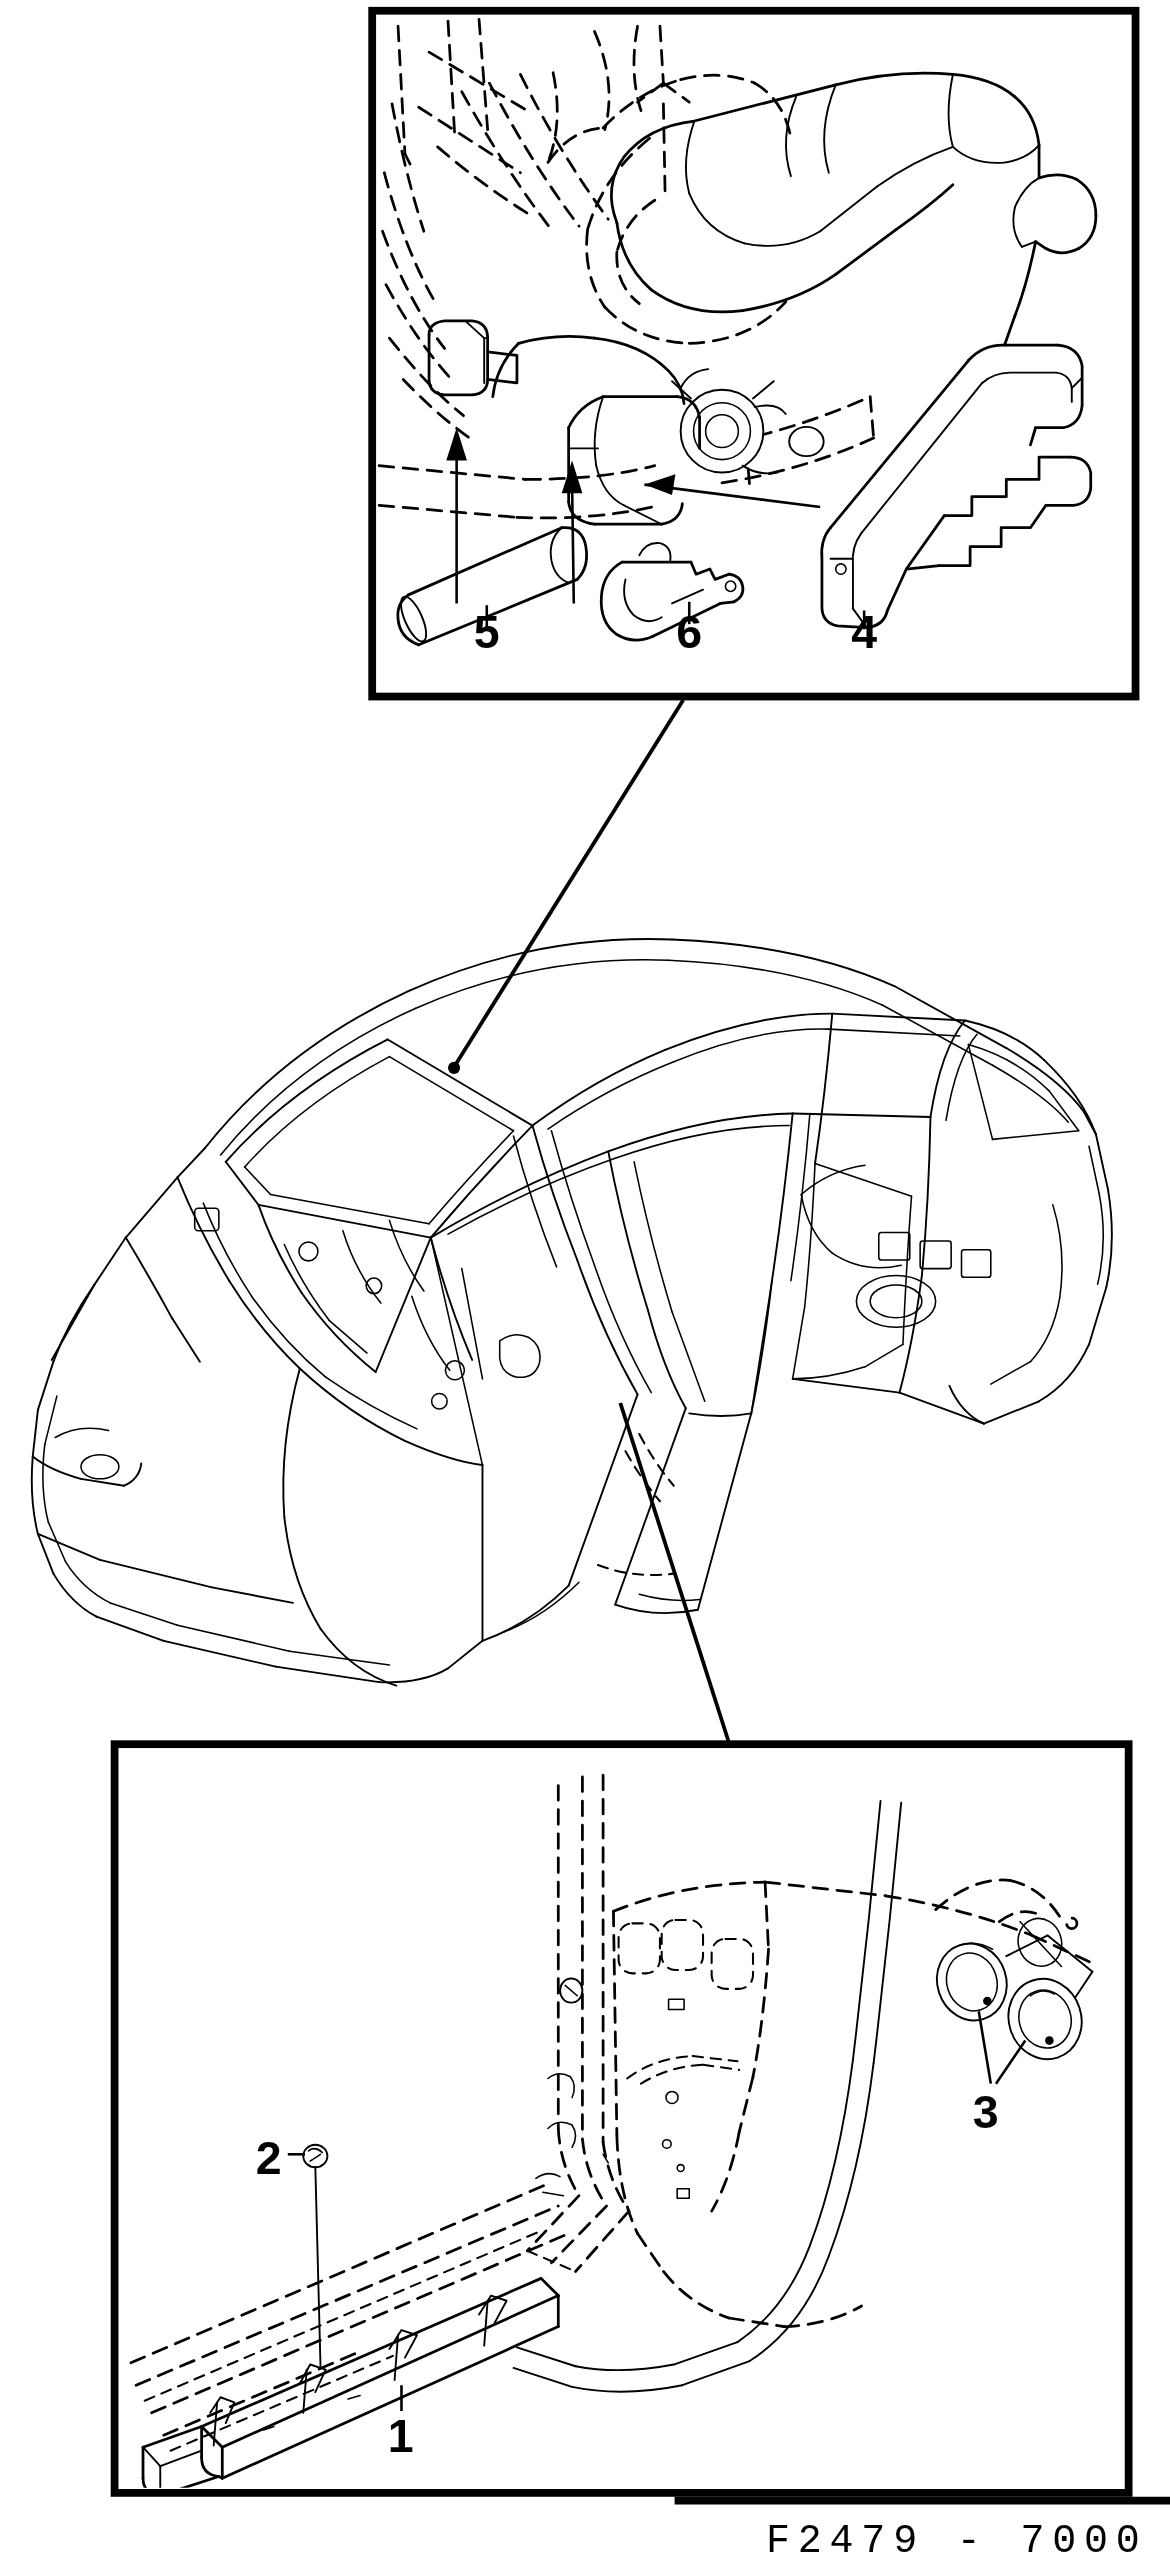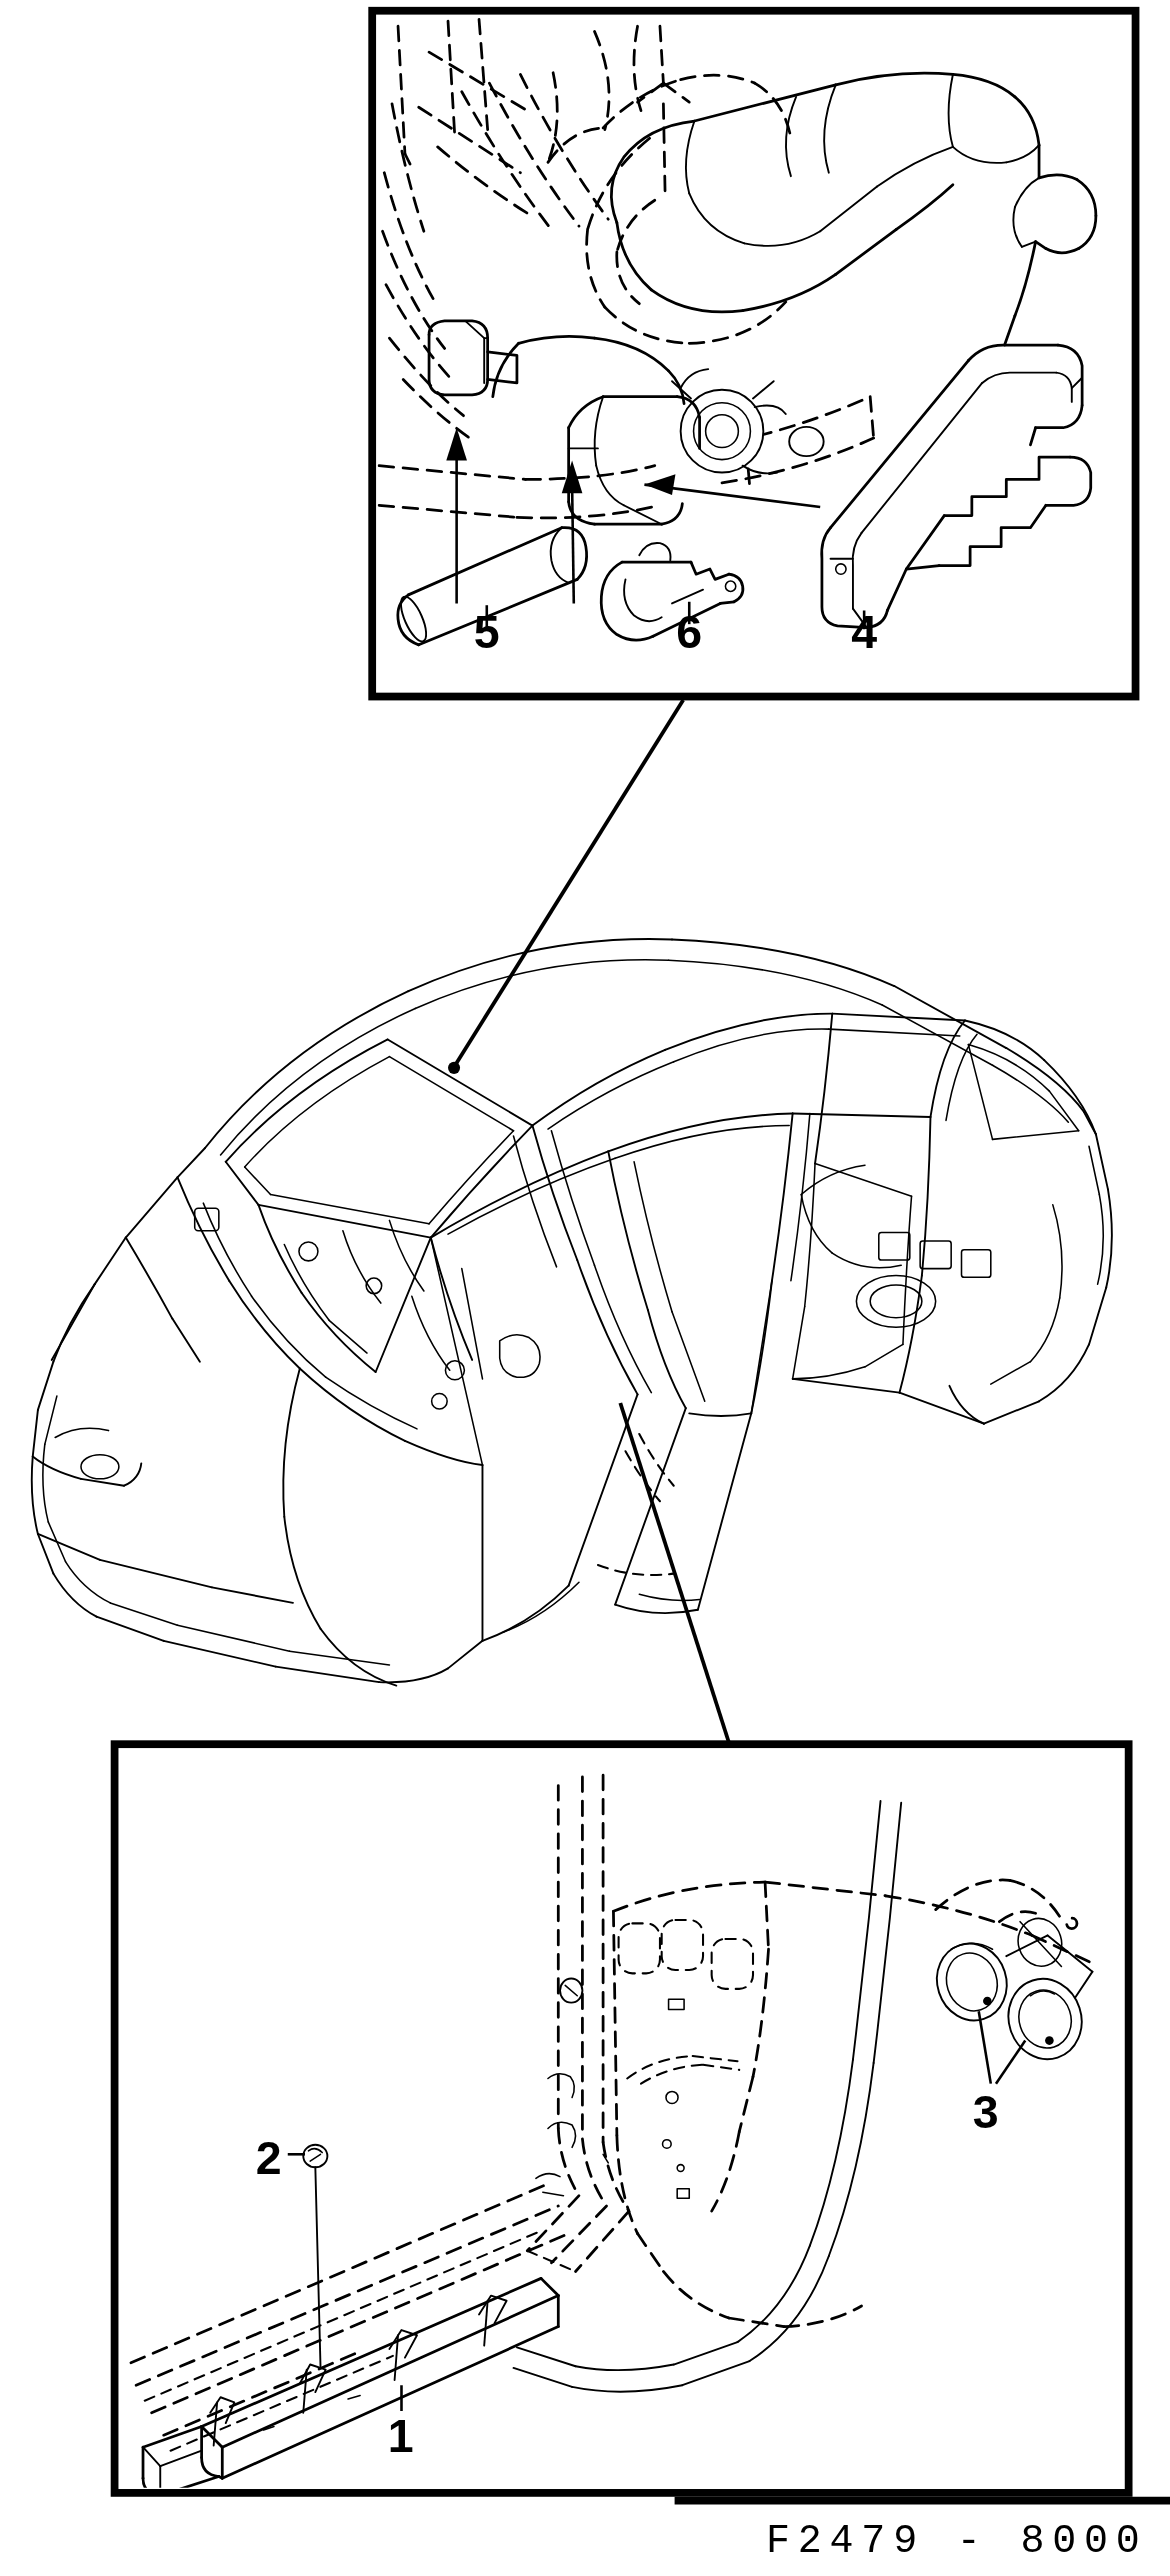--- a/index.html
+++ b/index.html
@@ -681,16 +681,16 @@
 
     <text class="callout" x="1144" y="2470" font-size="54" text-anchor="middle">3</text>
 
     <text class="callout" x="465" y="2846" font-size="54" text-anchor="middle">1</text>
   </g>
 
   <line x1="783" y1="2902" x2="1358" y2="2902" stroke="#000" stroke-width="9"></line>
 
 </svg>
 
-<div id="caption">F2479 - 8000</div>
+<div id="caption">F2479 - 7000</div>
 
 </div>
 
 
 </body></html>

